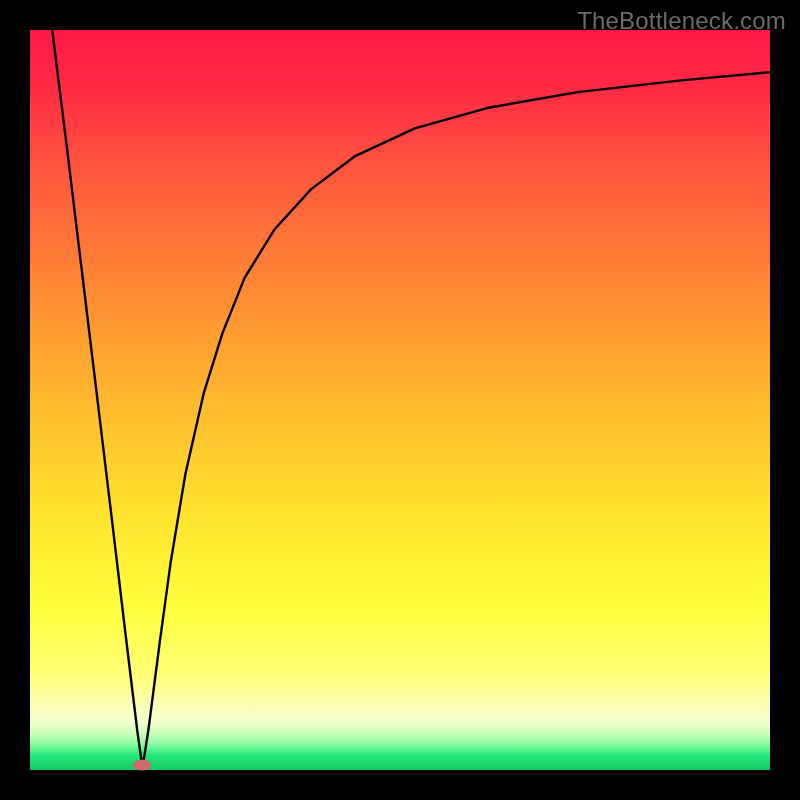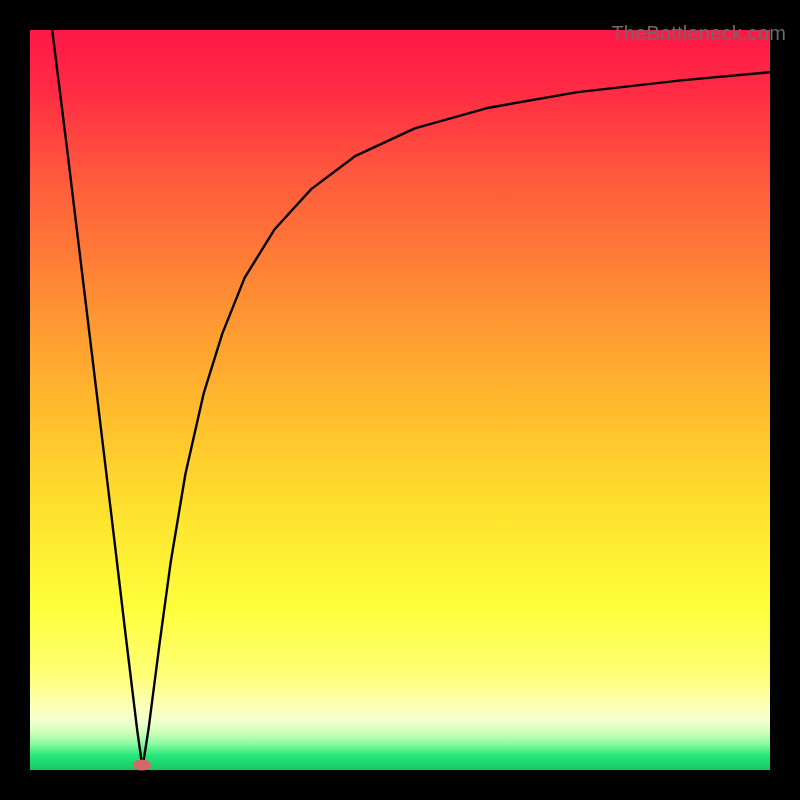--- a/index.html
+++ b/index.html
@@ -49,24 +49,24 @@
   .marker {
     position: absolute;
     width: 18px;
     height: 11px;
     border-radius: 50%;
     background: #d1696b;
     transform: translate(-50%, -50%);
   }
   .watermark {
     position: absolute;
-    top: 22px;
+    top: 7px;
     right: 14px;
     font-family: Arial, Helvetica, sans-serif;
-    font-size: 20px;
+    font-size: 24px;
     color: #6b6b6b;
     letter-spacing: 0.2px;
     user-select: none;
   }
 </style>
 </head>
 <body>
 
 <div class="frame">
 

